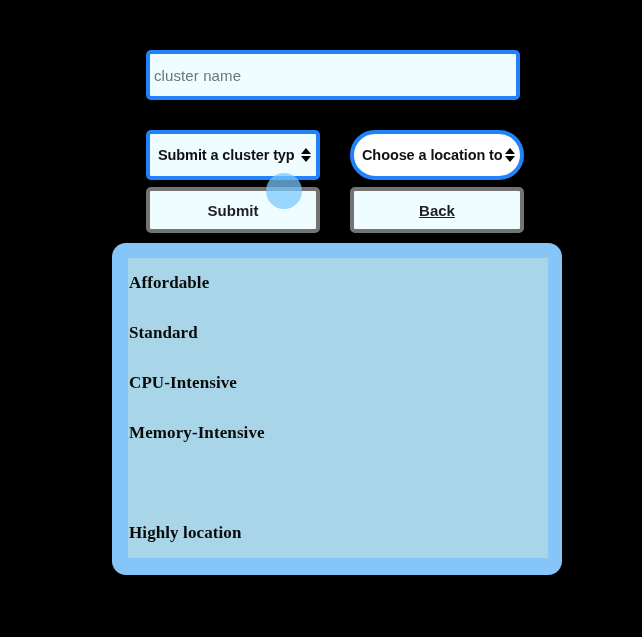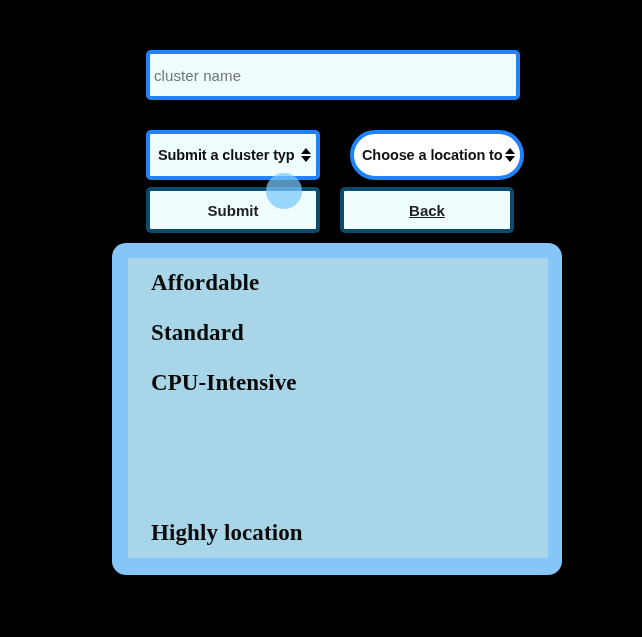--- a/index.html
+++ b/index.html
@@ -91,35 +91,35 @@
     border-right: 5px solid transparent;
   }
   .select-arrow .tri.up   { border-bottom: 6px solid #000000; margin-bottom: 2px; }
   .select-arrow .tri.down { border-top: 6px solid #000000; }
 
   
   .btn {
     position: absolute;
     height: 46px;
     box-sizing: border-box;
-    border: 4px solid #0c4a6e;
+    border: 4px solid #737373;
     border-radius: 5px;
     background: #f0fdff;
     display: flex;
     align-items: center;
     justify-content: center;
     font-family: "Liberation Sans", sans-serif;
     font-size: 15px;
     font-weight: 700;
     color: #1d1f22;
     cursor: pointer;
     padding: 0;
   }
   .btn.submit { left: 146px; top: 187px; width: 174px; }
-  .btn.back   { left: 340px; top: 187px; width: 174px; text-decoration: underline; }
+  .btn.back   { left: 350px; top: 187px; width: 174px; text-decoration: underline; }
 
   
   .panel-outer {
     position: absolute;
     left: 112px;
     top: 243px;
     width: 450px;
     height: 332px;
     box-sizing: border-box;
     background: #86c5f7;
@@ -134,26 +134,25 @@
     box-sizing: border-box;
     background: #a8d5e8;
   }
   .option-row {
     position: absolute;
     left: 1px;
     height: 50px;
     display: flex;
     align-items: center;
     font-family: "Liberation Serif", serif;
-    font-size: 23px;
+    font-size: 17px;
     font-weight: 700;
     color: #0a0a0a;
     white-space: nowrap;
     letter-spacing: 0.1px;
-    padding-left: 22px;
   }
 
   
   .click-dot {
     position: absolute;
     left: 266px;
     top: 173px;
     width: 36px;
     height: 36px;
     border-radius: 50%;
@@ -186,19 +185,20 @@
 
   <button class="btn submit">Submit</button>
 
   <button class="btn back">Back</button>
 
   <div class="panel-outer">
     <div class="panel-inner">
       <div class="option-row" style="top:0px">Affordable</div>
       <div class="option-row" style="top:50px">Standard</div>
       <div class="option-row" style="top:100px">CPU-Intensive</div>
+      <div class="option-row" style="top:150px">Memory-Intensive</div>
       <div class="option-row" style="top:250px">Highly location</div>
     </div>
   </div>
 
   <div class="click-dot"></div>
 
 </div>
 
 </body></html>

